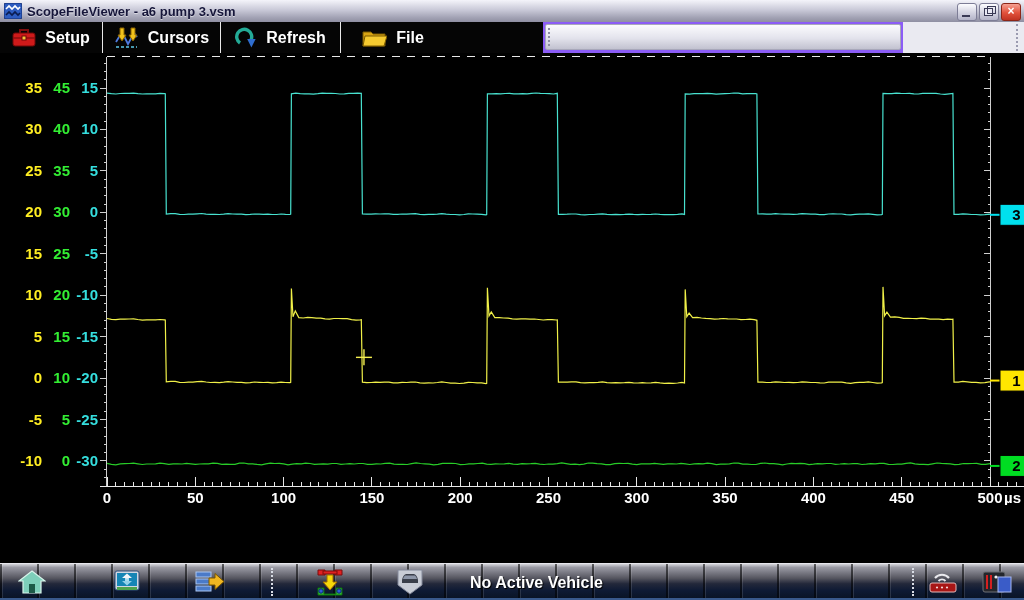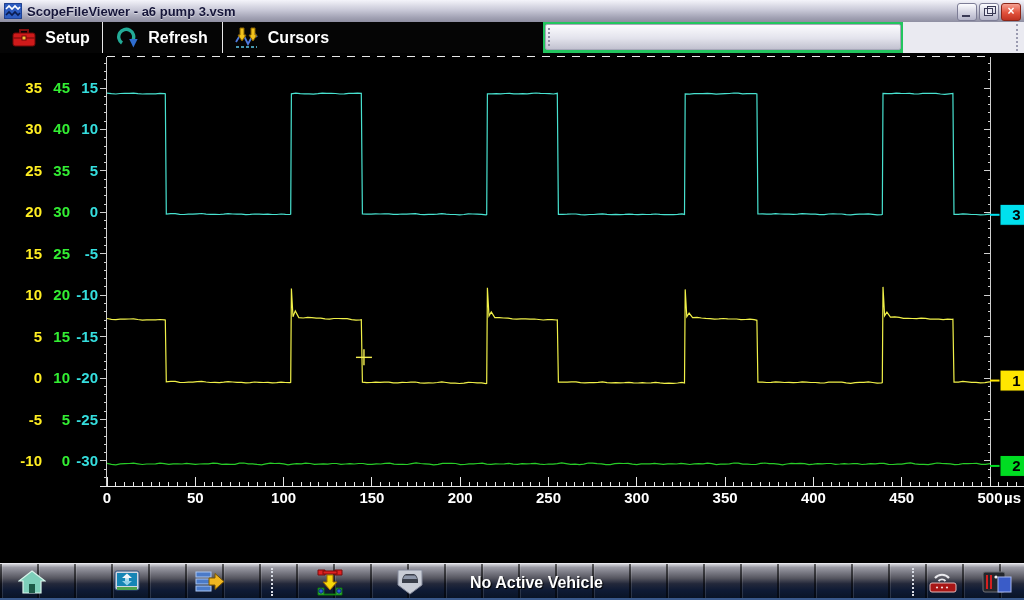--- a/index.html
+++ b/index.html
@@ -16,21 +16,21 @@
   .wbtn{width:18px;height:16px;border:1px solid #7d7d96;border-radius:3px;
     background:linear-gradient(#fdfdff,#cfcfde 60%,#b4b4c8);position:relative;}
   .wbtn.close{background:linear-gradient(#f5a092,#e2523c 55%,#c03322);border-color:#8c2618;}
   .wbtn .g-min{position:absolute;left:4px;bottom:3px;width:8px;height:2px;background:#3a3a55;}
   .wbtn .g-rest{position:absolute;left:4px;top:4px;width:7px;height:6px;border:1px solid #3a3a55;background:#e8e8f4;}
   .wbtn .g-rest:before{content:"";position:absolute;left:2px;top:-3px;width:7px;height:6px;border:1px solid #3a3a55;}
   .wbtn.close span{position:absolute;left:0;top:0;width:100%;height:100%;color:#fff;font-weight:bold;
     font-size:12px;line-height:15px;text-align:center;}
 
   
-  .toolbar{position:absolute;left:0;top:22px;width:1024px;height:31px;background:#22c55e;}
+  .toolbar{position:absolute;left:0;top:22px;width:1024px;height:31px;background:#8b5cf6;}
   .tb-black{position:absolute;left:0;top:0;width:543px;height:31px;background:#050505;display:flex;}
   .tb-btn{display:flex;align-items:center;gap:9px;justify-content:center;color:#fff;
     font-size:16px;font-weight:bold;height:31px;box-sizing:border-box;}
   .tb-btn.sep{border-left:1px solid #e9e9e9;}
   .tb-btn svg{flex:0 0 auto;}
   .rebar{position:absolute;left:545px;top:2px;width:356px;height:26px;border-radius:2px;
     background:linear-gradient(#fbfbfe,#e3e3ec 55%,#c2c2d0);border:1px solid #a8a8ba;box-sizing:border-box;}
   .rebar:before{content:"";position:absolute;left:2px;top:3px;bottom:3px;width:0;border-left:2px dotted #8d8da2;}
   .tb-right{position:absolute;left:903px;top:0;width:121px;height:31px;background:#eaeaf1;}
   .tb-right:after{content:"";position:absolute;right:6px;top:2px;bottom:2px;width:0;border-left:2px dotted #9a9ab0;}
@@ -83,35 +83,42 @@
     <div class="tb-black">
       <div class="tb-btn" style="width:102px">
         <svg width="24" height="20" viewBox="0 0 24 20">
           <path d="M8 5 v-3 h8 v3" fill="none" stroke="#7e0e0e" stroke-width="2"></path>
           <rect x="1" y="5" width="22" height="13" rx="2" fill="#cf1a1a" stroke="#6e0808"></rect>
           <line x1="1" y1="10" x2="23" y2="10" stroke="#8f0f0f" stroke-width="1.5"></line>
           <rect x="10" y="8" width="4" height="4" fill="#f3c23c" stroke="#6e0808"></rect>
         </svg>
         <span>Setup</span>
       </div>
-      <div class="tb-btn sep" style="width:120px">
-        <svg width="22" height="22" viewBox="0 0 22 22">
-          <path d="M5 16 A7.5 7.5 0 1 1 16 13" fill="none" stroke="#23ab97" stroke-width="3.4"></path>
-          <polygon points="12.2,12 20.6,12 16.4,20.5" fill="#2f6ed0"></polygon>
-        </svg>
-        <span>Refresh</span>
-      </div>
       <div class="tb-btn sep" style="width:118px">
         <svg width="25" height="22" viewBox="0 0 25 22">
           <polyline points="2,15 8,5 14,17 20,6 23,10" fill="none" stroke="#4f7ade" stroke-width="1.8"></polyline>
           <line x1="2" y1="20" x2="23" y2="20" stroke="#5ec8e8" stroke-width="1.5" stroke-dasharray="3 2"></line>
           <polygon points="6,1 10,1 10,8 12,8 8,14 4,8 6,8" fill="#f2c31c" stroke="#8a6200"></polygon>
           <polygon points="17,1 21,1 21,8 23,8 19,14 15,8 17,8" fill="#f2c31c" stroke="#8a6200"></polygon>
         </svg>
         <span>Cursors</span>
+      </div>
+      <div class="tb-btn sep" style="width:120px">
+        <svg width="22" height="22" viewBox="0 0 22 22">
+          <path d="M5 16 A7.5 7.5 0 1 1 16 13" fill="none" stroke="#23ab97" stroke-width="3.4"></path>
+          <polygon points="12.2,12 20.6,12 16.4,20.5" fill="#2f6ed0"></polygon>
+        </svg>
+        <span>Refresh</span>
+      </div>
+      <div class="tb-btn sep" style="width:105px">
+        <svg width="25" height="20" viewBox="0 0 25 20">
+          <path d="M1 4 h8 l2 2 h12 v12 h-22 z" fill="#d8a414" stroke="#7a5a00"></path>
+          <path d="M3 8 h22 l-3 10 h-21 z" fill="#f5ca30" stroke="#7a5a00"></path>
+        </svg>
+        <span>File</span>
       </div>
     </div>
     <div class="rebar"></div>
     <div class="tb-right"></div>
   </div>
 
   <div class="plot">
     <svg id="chart" width="1024" height="452">
         <line x1="95" y1="3.5" x2="978" y2="3.5" stroke="#e8e8e8" stroke-width="1" stroke-dasharray="8 7"></line>
         <g>

